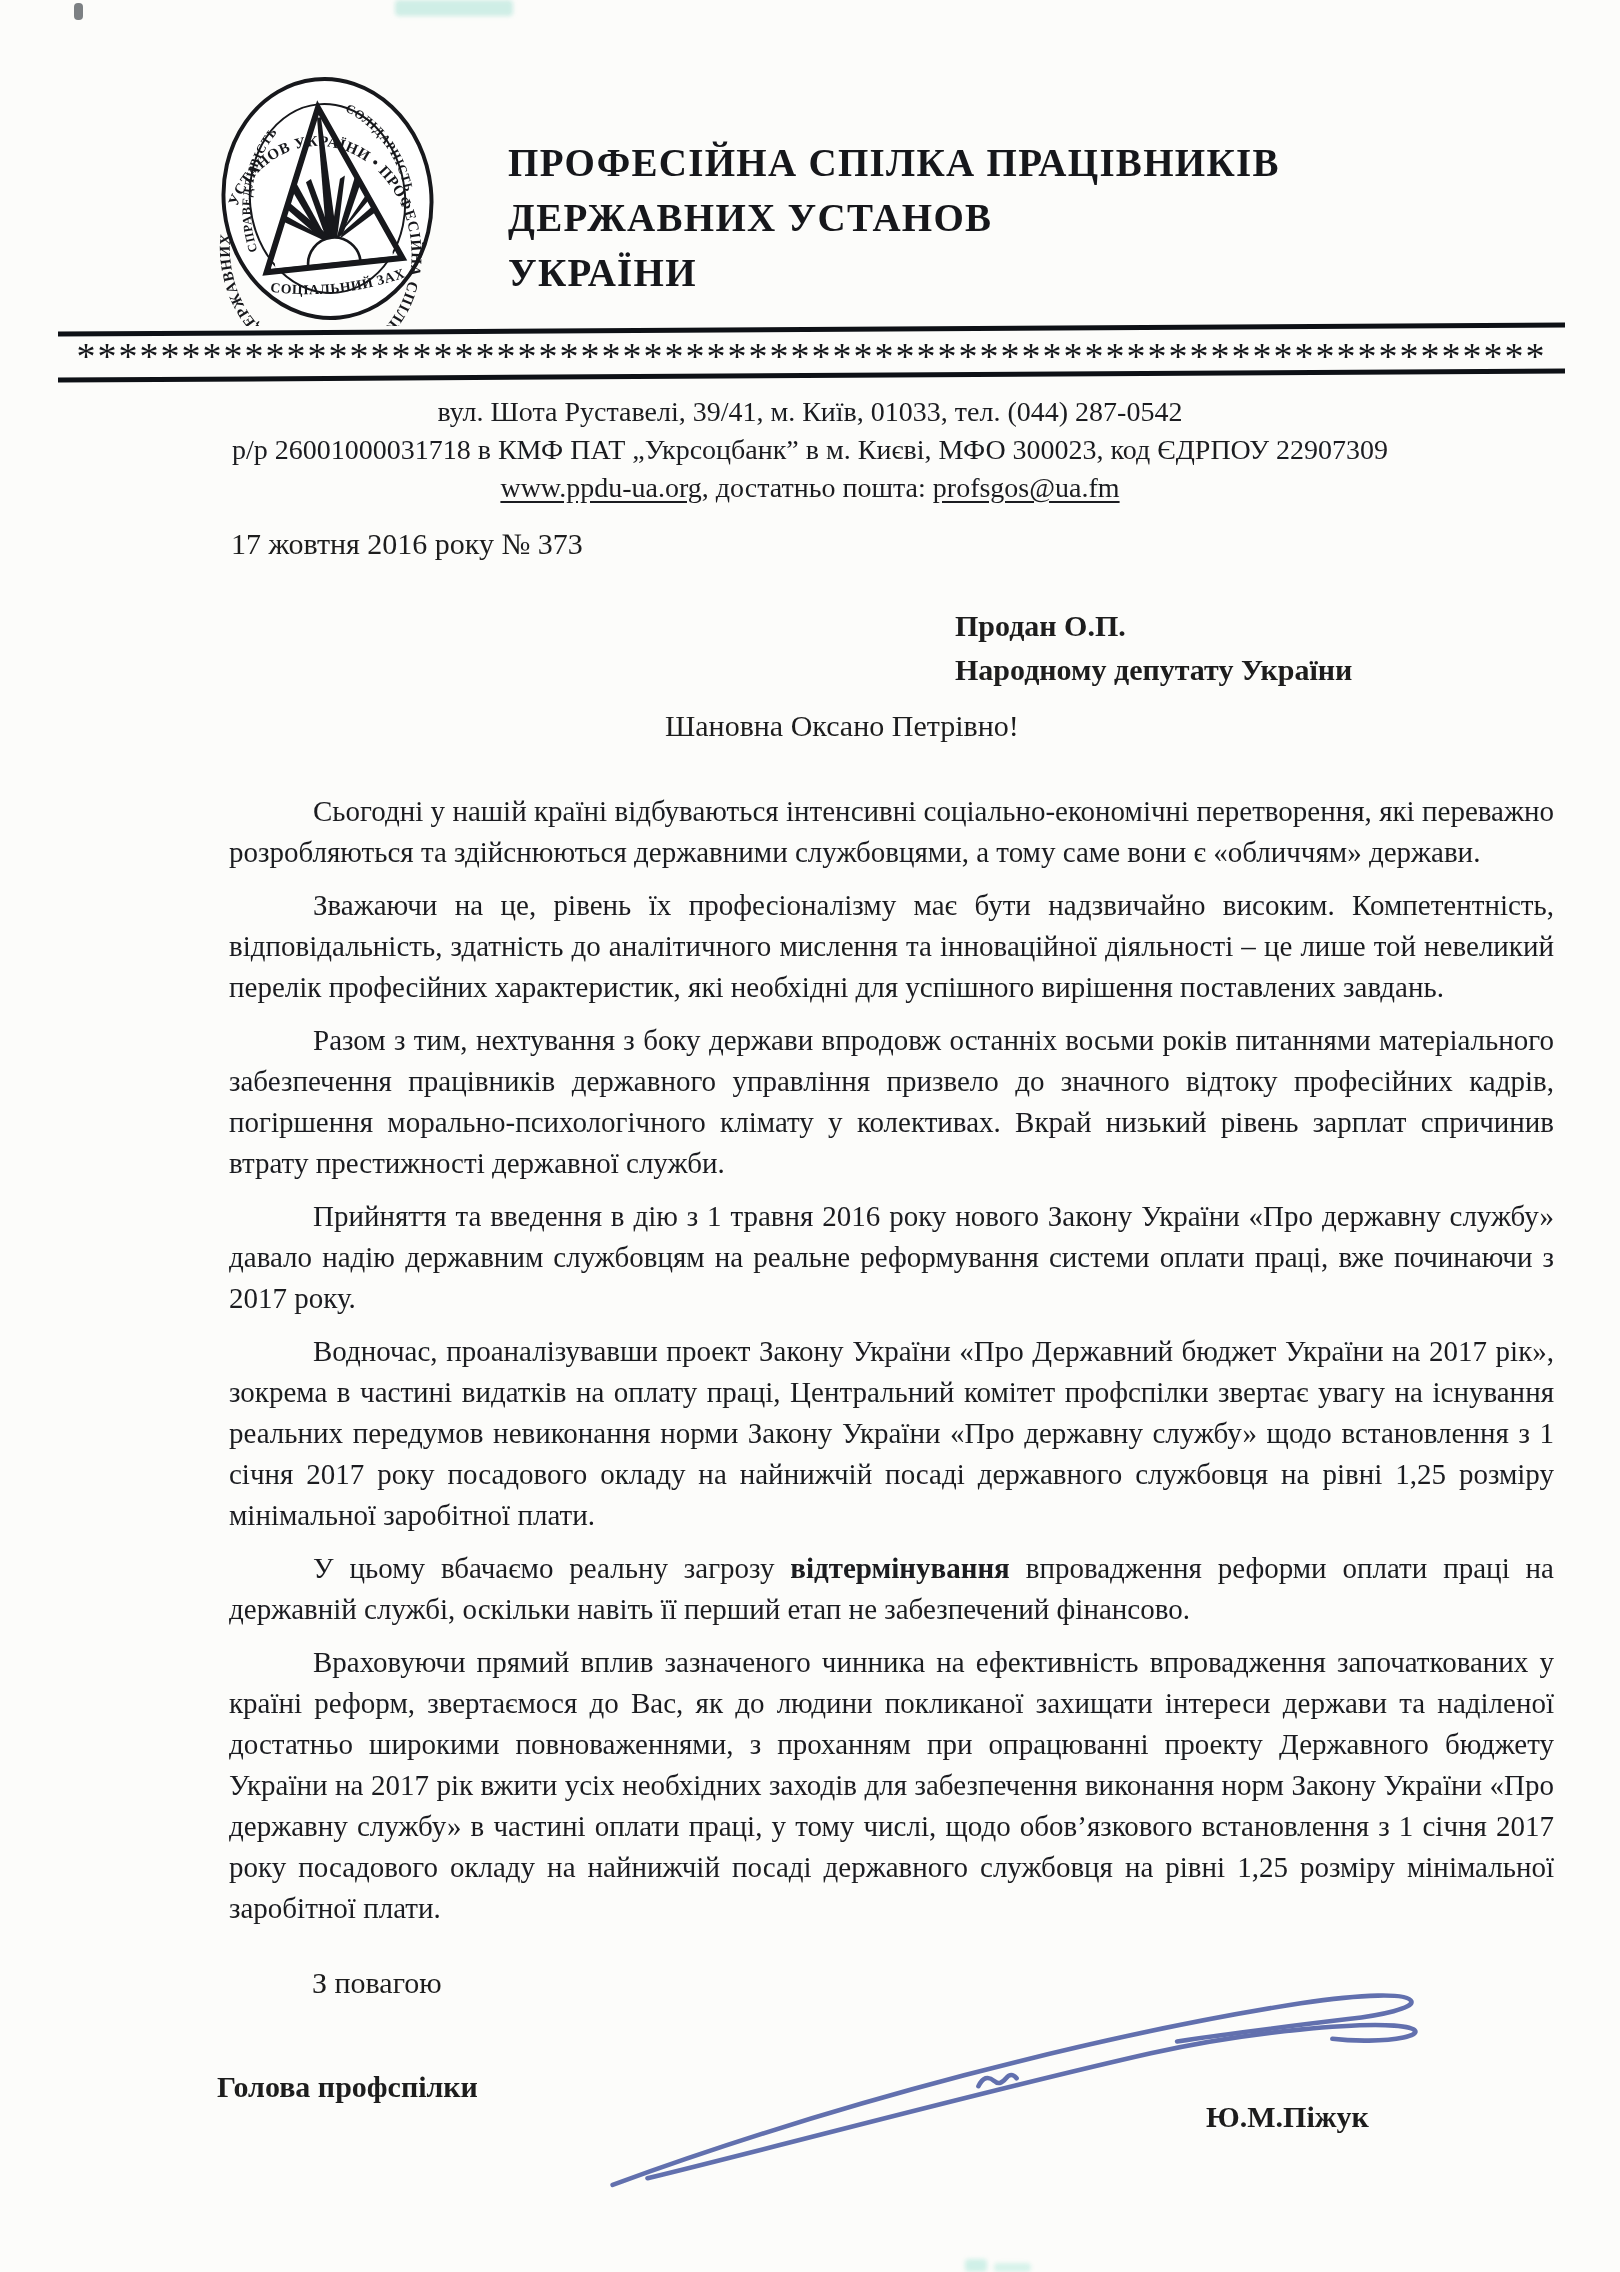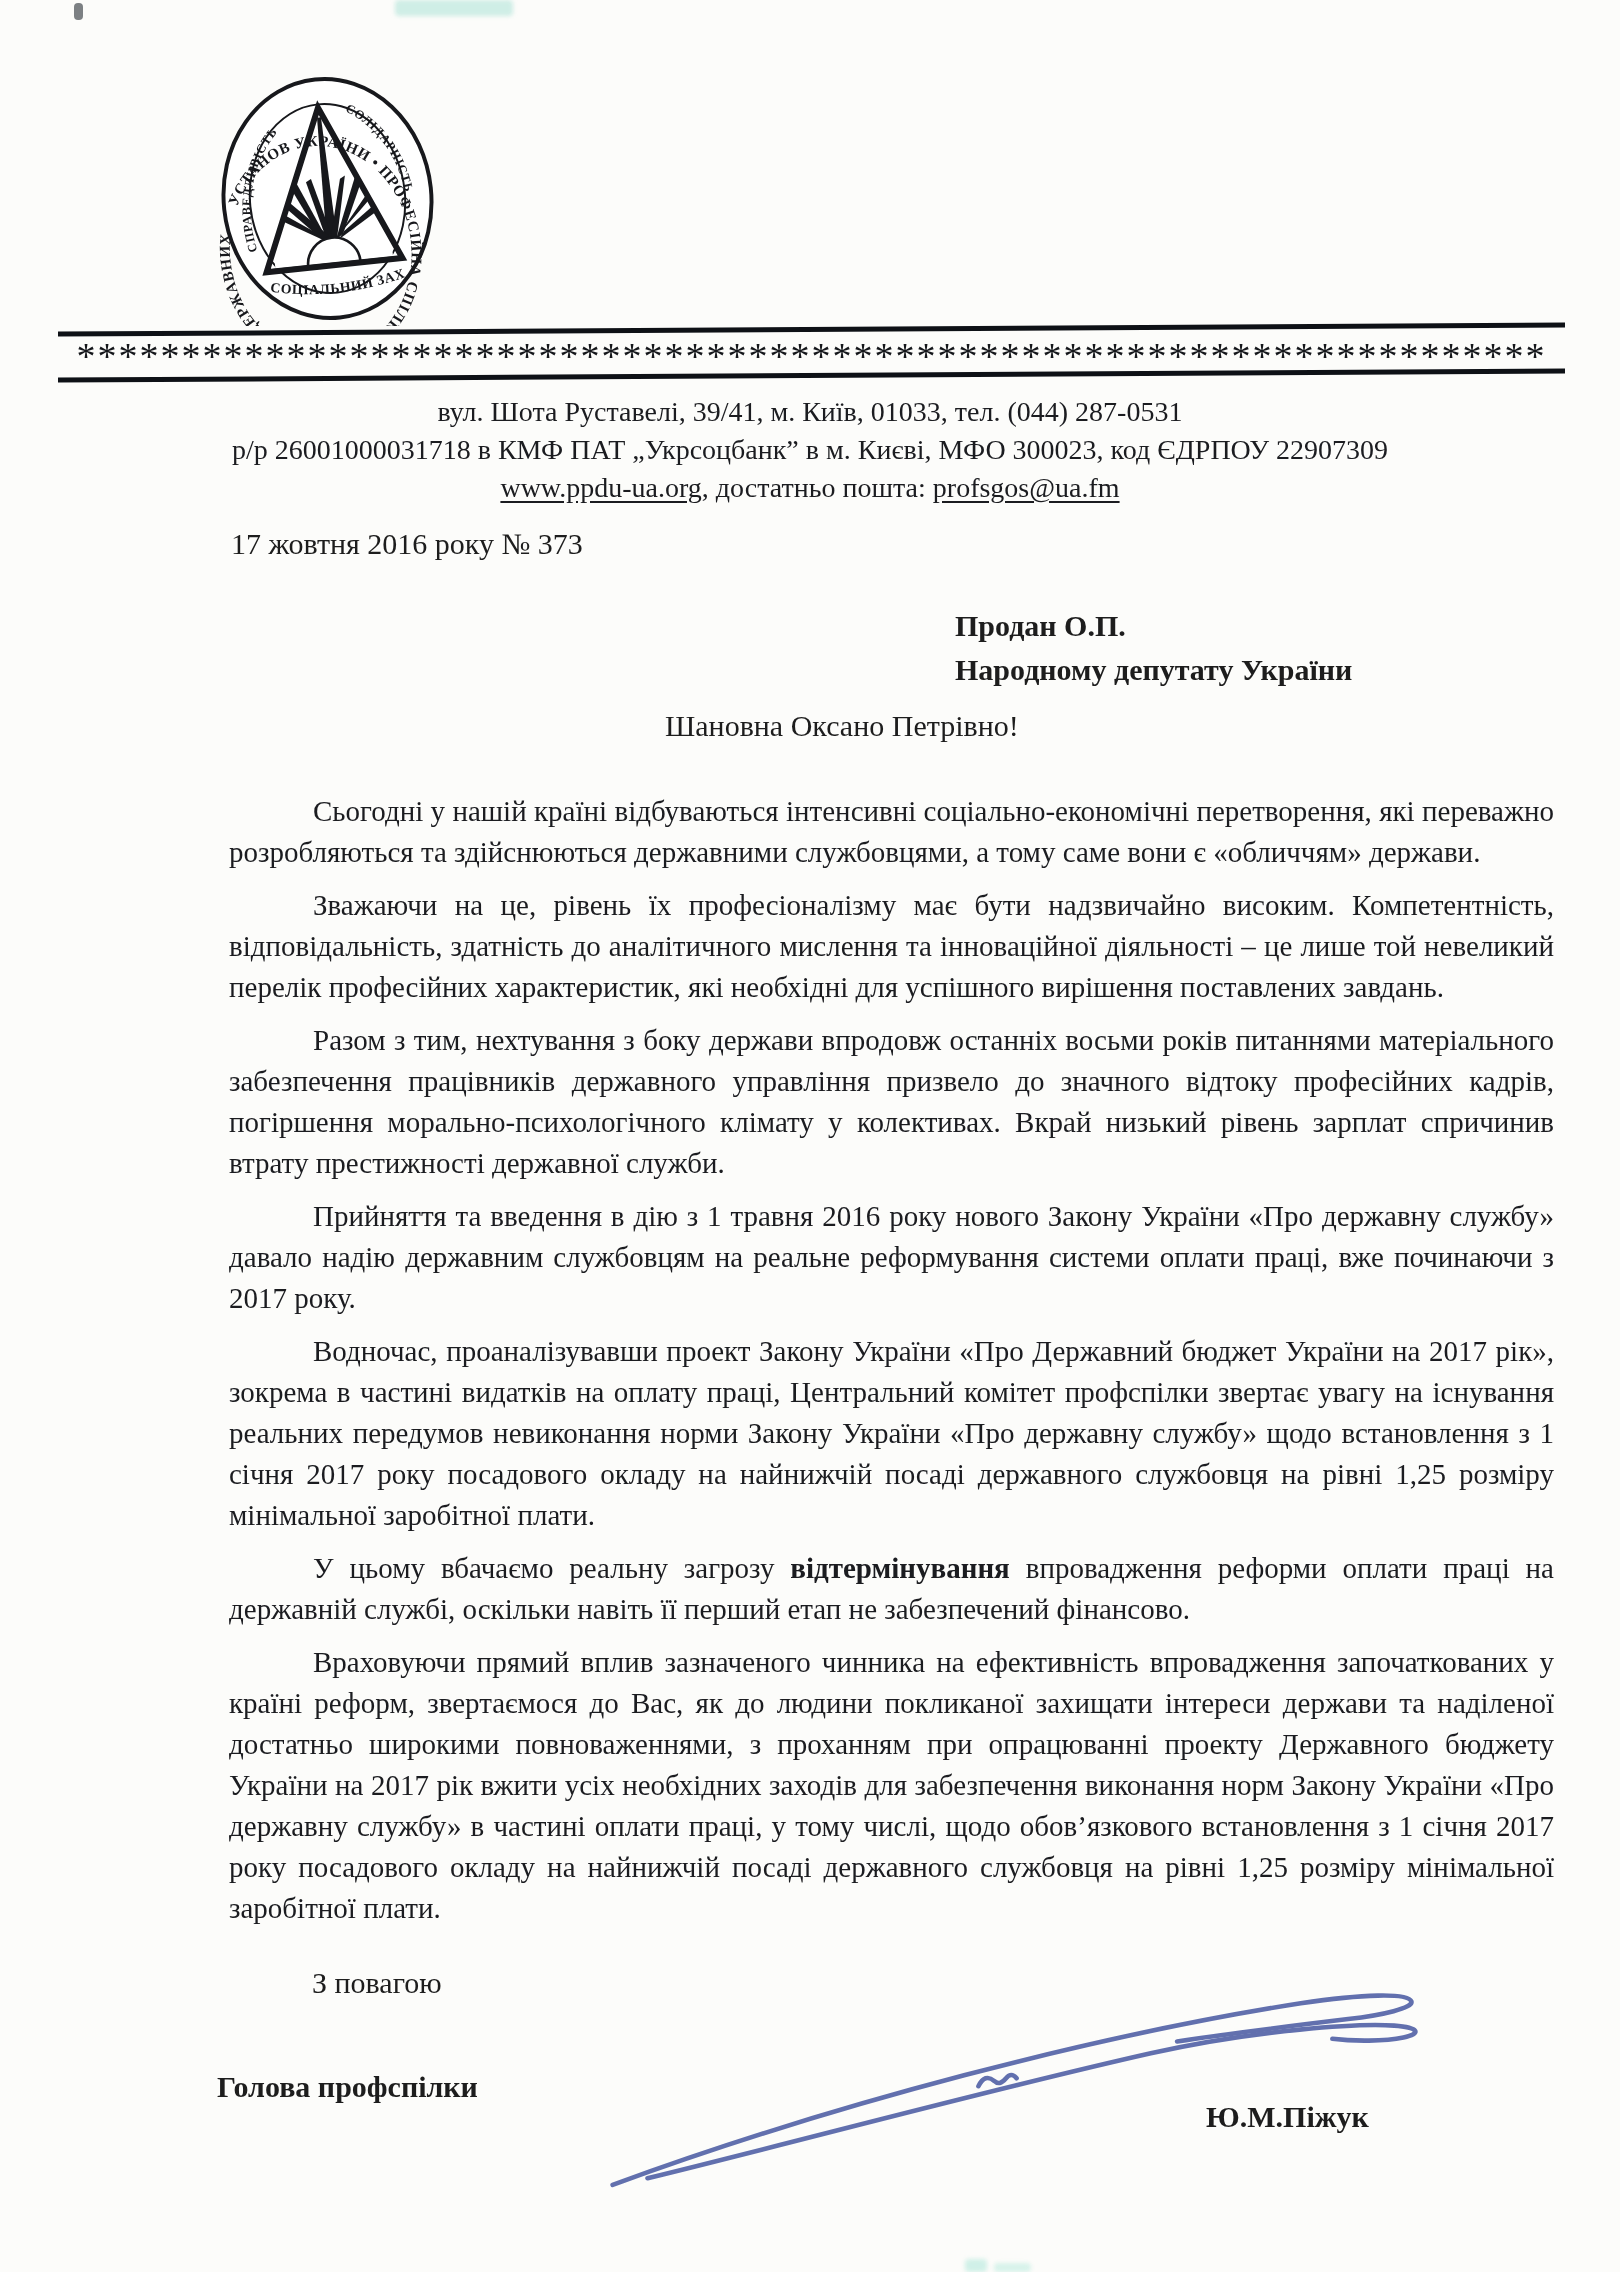--- a/index.html
+++ b/index.html
@@ -107,29 +107,34 @@
       </text>
       <text font-size="19" letter-spacing="1">
         <textPath href="#arcRight">СОЛІДАРНІСТЬ</textPath>
       </text>
       <text font-size="21" letter-spacing="1">
         <textPath href="#arcBottom">СОЦІАЛЬНИЙ ЗАХИСТ</textPath>
       </text>
     </g>
   </svg>
 
+  <div class="org-title">
+    <div>ПРОФЕСІЙНА СПІЛКА ПРАЦІВНИКІВ</div>
+    <div>ДЕРЖАВНИХ УСТАНОВ</div>
+    <div>УКРАЇНИ</div>
+  </div>
 
   <div class="separator">
     <div class="rule top"></div>
     <div class="stars">**********************************************************************</div>
     <div class="rule bottom"></div>
   </div>
 
   <div class="contact">
-    <div>вул. Шота Руставелі, 39/41, м. Київ, 01033, тел. (044) 287-0531</div>
+    <div>вул. Шота Руставелі, 39/41, м. Київ, 01033, тел. (044) 287-0542</div>
     <div>р/р 26001000031718 в КМФ ПАТ „Укрсоцбанк” в м. Києві, МФО 300023, код ЄДРПОУ 22907309</div>
     <div><span class="u">www.ppdu-ua.org</span><span>, достатньо пошта: </span><span class="u">profsgos@ua.fm</span></div>
   </div>
 
   <div class="refline">17 жовтня 2016 року № 373</div>
 
   <div class="recipient">
     <div>Продан О.П.</div>
     <div>Народному депутату України</div>
   </div>

